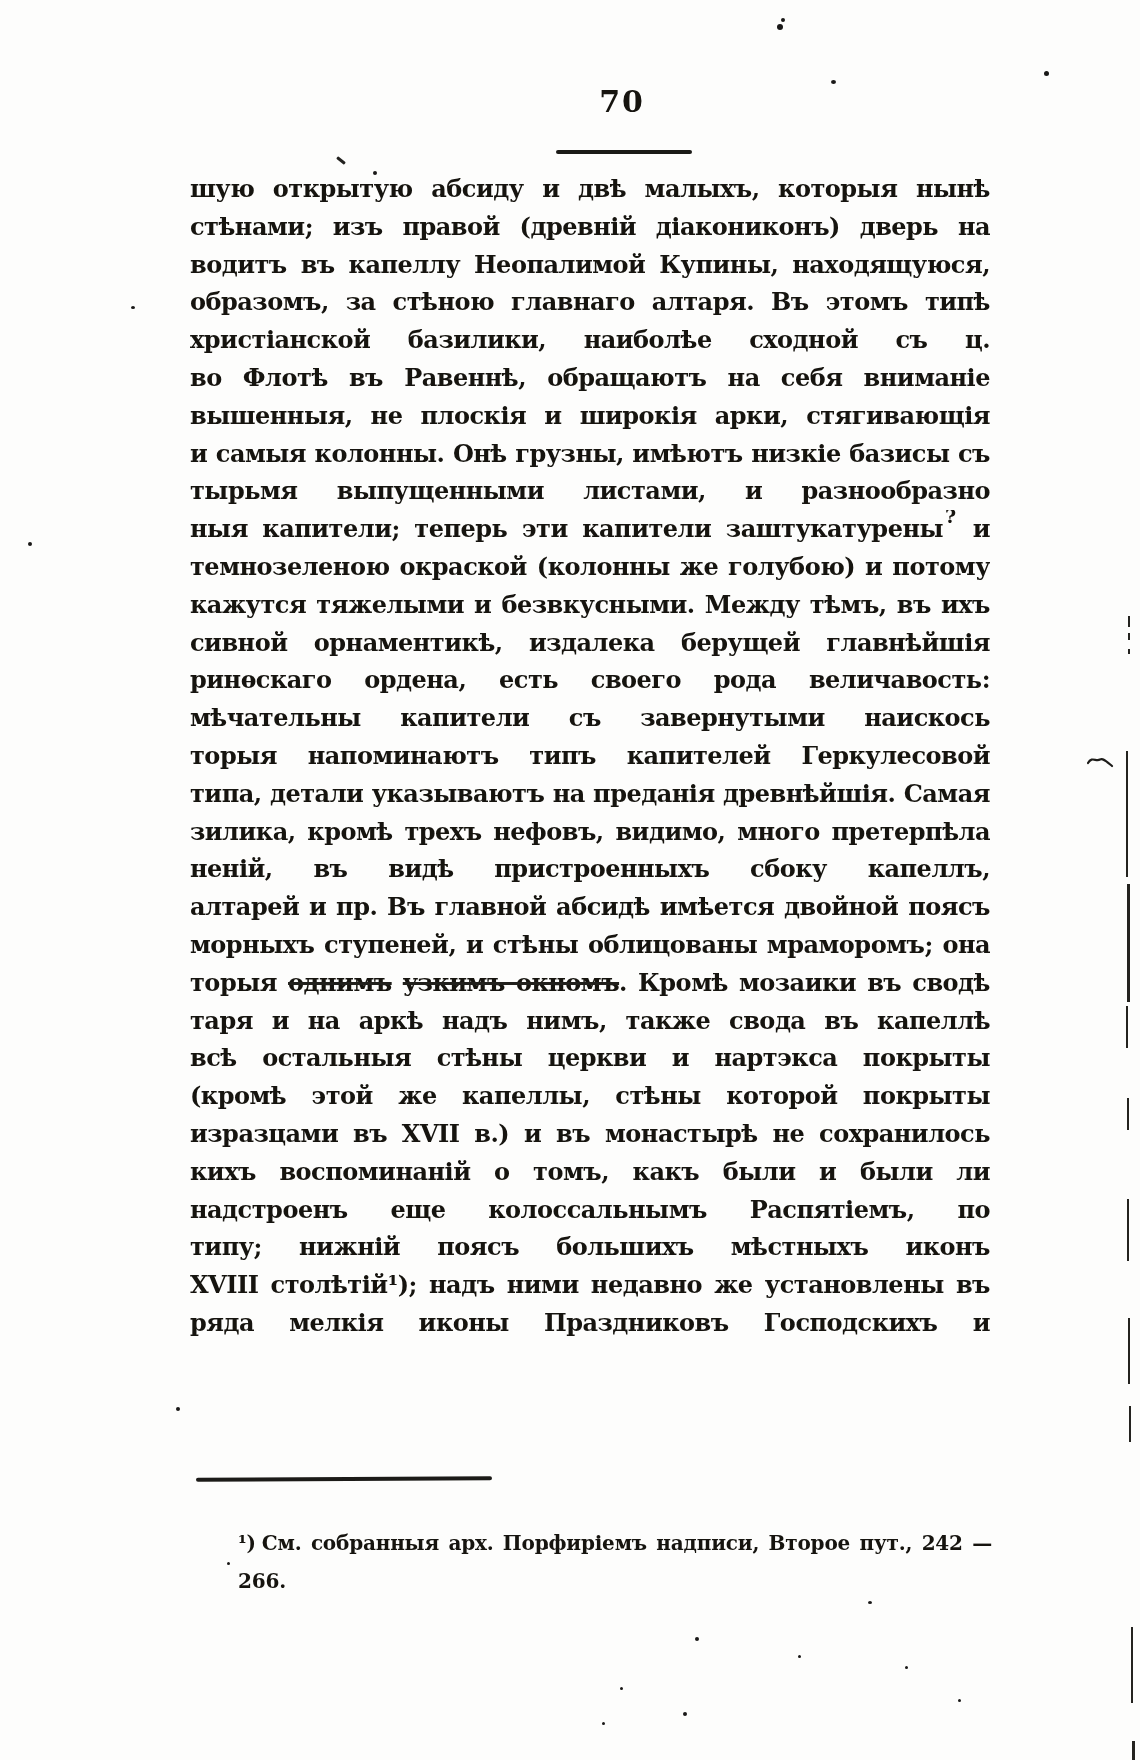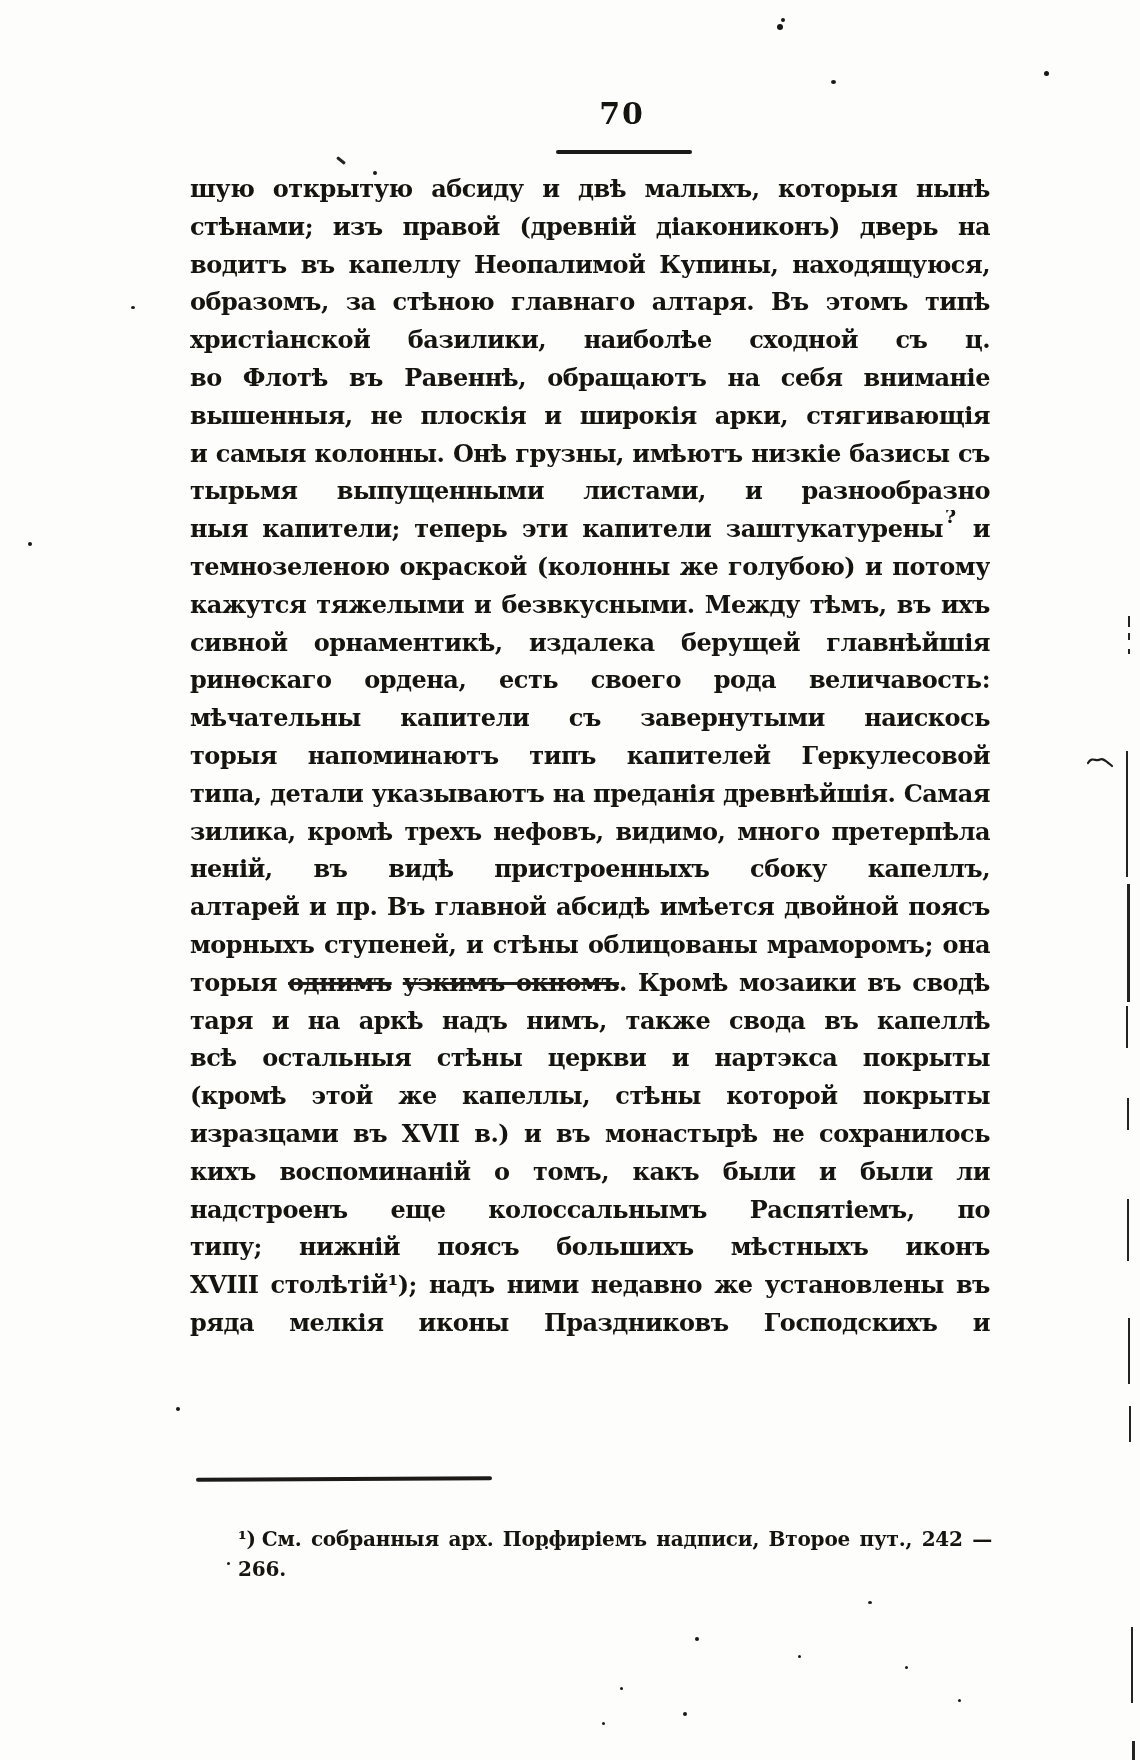--- a/index.html
+++ b/index.html
@@ -2,21 +2,21 @@
 <html><head>
 <meta charset="utf-8">
 <style>
   html,body{margin:0;padding:0;}
   body{
     width:1140px;height:1760px;position:relative;overflow:hidden;
     background:#fdfdfc;color:#16140f;
     font-family:"DejaVu Serif","Liberation Serif",serif;
   }
   .page-number{
-    position:absolute;top:96px;left:622px;transform:translateX(-50%);
+    position:absolute;top:84px;left:622px;transform:translateX(-50%);
     font-size:30px;font-weight:700;letter-spacing:2px;
   }
   .header-rule{
     position:absolute;left:556px;top:150px;width:136px;height:4px;
     background:#1b1a17;border-radius:2px;
   }
   .text-block{position:absolute;left:190px;top:170px;width:800px;}
   .line{
     height:37.8px;line-height:37.8px;font-size:24px;font-weight:700;
     letter-spacing:-0.5px;text-align:justify;text-align-last:justify;
@@ -31,21 +31,21 @@
     display:inline-block;position:relative;top:-14px;
     font-size:19px;font-weight:700;margin:0 2px;letter-spacing:0;
   }
   .footnote-rule{
     position:absolute;left:196px;top:1477px;width:296px;height:3.5px;
     background:#1c1b18;transform:rotate(-0.25deg);border-radius:2px;
   }
   .footnote{
     position:absolute;left:238px;top:1524px;width:754px;
     font-size:20px;font-weight:700;letter-spacing:-0.2px;
-    text-align:justify;text-align-last:justify;line-height:30px;
+    text-align:justify;text-align-last:justify;line-height:38px;
   }
   .fn-marker{margin-right:6px;}
   .speck{position:absolute;background:#191817;border-radius:50%;}
   .tick{position:absolute;background:#23221f;border-radius:1px;}
   .edge{position:absolute;background:#24231f;}
   .checkmark{position:absolute;left:1087px;top:753px;width:28px;height:17px;}
 </style>
 </head>
 <body>
 

